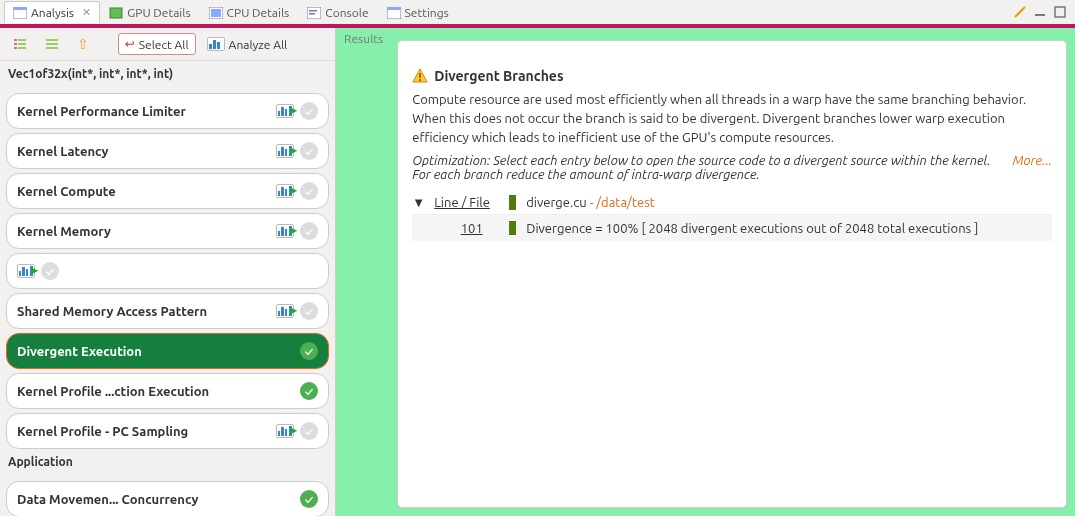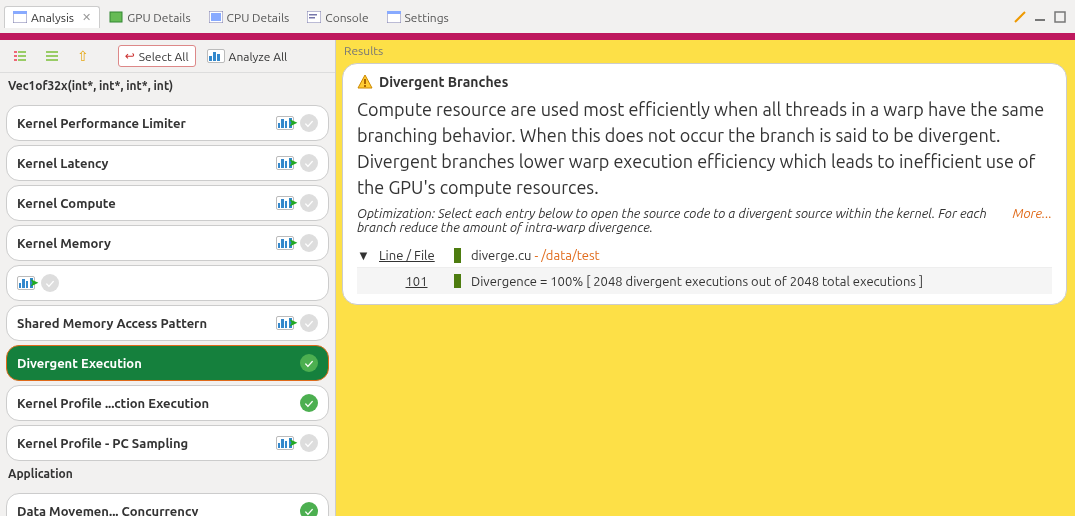--- a/index.html
+++ b/index.html
@@ -1,17 +1,17 @@
 <!DOCTYPE html>
 <html><head>
 <meta charset="utf-8">
 <style>
 * { box-sizing: border-box; margin: 0; padding: 0; }
 body { font-family: "Ubuntu", "Segoe UI", sans-serif; font-size: 13px; color: #333; background: #f2f1f0; width: 1075px; height: 516px; overflow: hidden; }
-.tabbar { display: flex; align-items: center; height: 40px; background: #f2f1f0; border-bottom: 7px solid #be185d; padding: 0 4px; justify-content: flex-end; }
+.tabbar { display: flex; align-items: center; height: 28px; background: #f2f1f0; border-bottom: 4px solid #be185d; padding: 0 4px; justify-content: flex-end; }
 .tab { display: flex; align-items: center; gap: 4px; padding: 4px 8px; border: 1px solid transparent; border-bottom: none; cursor: pointer; font-size: 12px; color: #555; }
 .tab.active { background: #fff; border-color: #ccc; border-radius: 3px 3px 0 0; color: #333; }
 .tab-icon { width: 14px; height: 12px; display: inline-block; }
 .tabbar-right { margin-left: auto; display: flex; gap: 6px; align-items: center; padding-right: 4px; }
 .win-icon { width: 14px; height: 14px; display: inline-flex; align-items: center; justify-content: center; cursor: pointer; }
 .main { display: flex; height: calc(100% - 28px); }
 .left { width: 336px; border-right: 1px solid #ccc; background: #f2f1f0; display: flex; flex-direction: column; }
 .toolbar { display: flex; align-items: center; gap: 4px; padding: 4px 6px; border-bottom: 1px solid #ddd; }
 .tbtn { display: inline-flex; align-items: center; gap: 4px; padding: 3px 6px; border: 1px solid transparent; border-radius: 3px; cursor: pointer; font-size: 12px; }
 .tbtn.reset { border-color: #d88; background: #fff; }
@@ -21,26 +21,26 @@
 .item.selected { background: #15803d; color: #fff; border-color: #e06a1a; }
 .item-right { display: flex; align-items: center; gap: 6px; }
 .chart-icon { width: 18px; height: 14px; display: inline-flex; align-items: flex-end; gap: 1px; border: 1px solid #bbb; border-radius: 2px; padding: 1px; background: #fff; }
 .chart-icon span { width: 3px; background: #38c; display: inline-block; }
 .chart-icon .b1 { height: 5px; } .chart-icon .b2 { height: 9px; } .chart-icon .b3 { height: 7px; }
 .chart-icon .arrow { font-size: 10px; color: #2a2; margin-left: 1px; line-height: 1; }
 .check-circle { width: 18px; height: 18px; border-radius: 50%; display: inline-flex; align-items: center; justify-content: center; font-size: 12px; }
 .check-circle.gray { background: #ddd; color: #fff; }
 .check-circle.green { background: #4caf50; color: #fff; }
 .check-circle.white-on-sel { background: #4caf50; color: #fff; }
-.right { flex: 1; display: flex; flex-direction: column; background: #fde047; }
+.right { flex: 1; display: flex; flex-direction: row; background: #86efac; }
 .results-label { font-size: 12px; color: #777; padding: 4px 8px; }
-.results-box { margin: 2px 8px 8px 6px; background: #fff; border: 1px solid #ccc; border-radius: 15px; padding: 10px 14px; overflow: auto; }
+.results-box { margin: 12px 8px 8px 6px; background: #fff; border: 1px solid #ccc; border-radius: 5px; padding: 27px 14px; overflow: auto; }
 .res-title { display: flex; align-items: center; gap: 6px; font-weight: bold; font-size: 14px; margin-bottom: 6px; }
 .warn-icon { width: 16px; height: 16px; }
-.res-body { font-size: 18px; line-height: 1.45; color: #333; }
+.res-body { font-size: 13px; line-height: 1.45; color: #333; }
 .res-opt { font-style: italic; margin-top: 6px; display: flex; align-items: flex-start; }
 .res-opt-text { flex: 1; }
 .more-link { color: #e06a1a; cursor: pointer; white-space: nowrap; margin-left: 20px; }
 .res-table { margin-top: 10px; font-size: 13px; }
 .res-table .hdr { display: flex; border-bottom: 1px solid #eee; padding: 4px 0; }
 .res-table .row { display: flex; padding: 6px 0; background: #f5f5f5; }
 .col-toggle { width: 18px; color: #333; cursor: pointer; }
 .col-line { width: 86px; border-right: 7px solid #4d7c0f; padding-left: 4px; text-decoration: underline; }
 .col-file { flex: 1; padding-left: 10px; }
 .path-muted { color: #e06a1a; }

